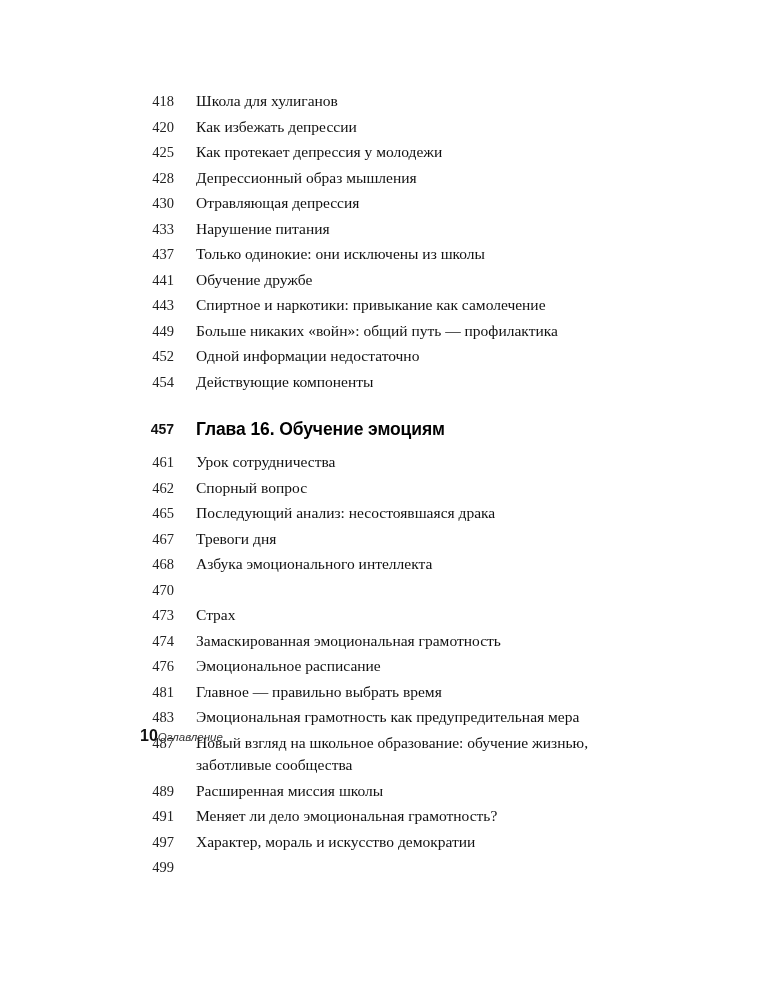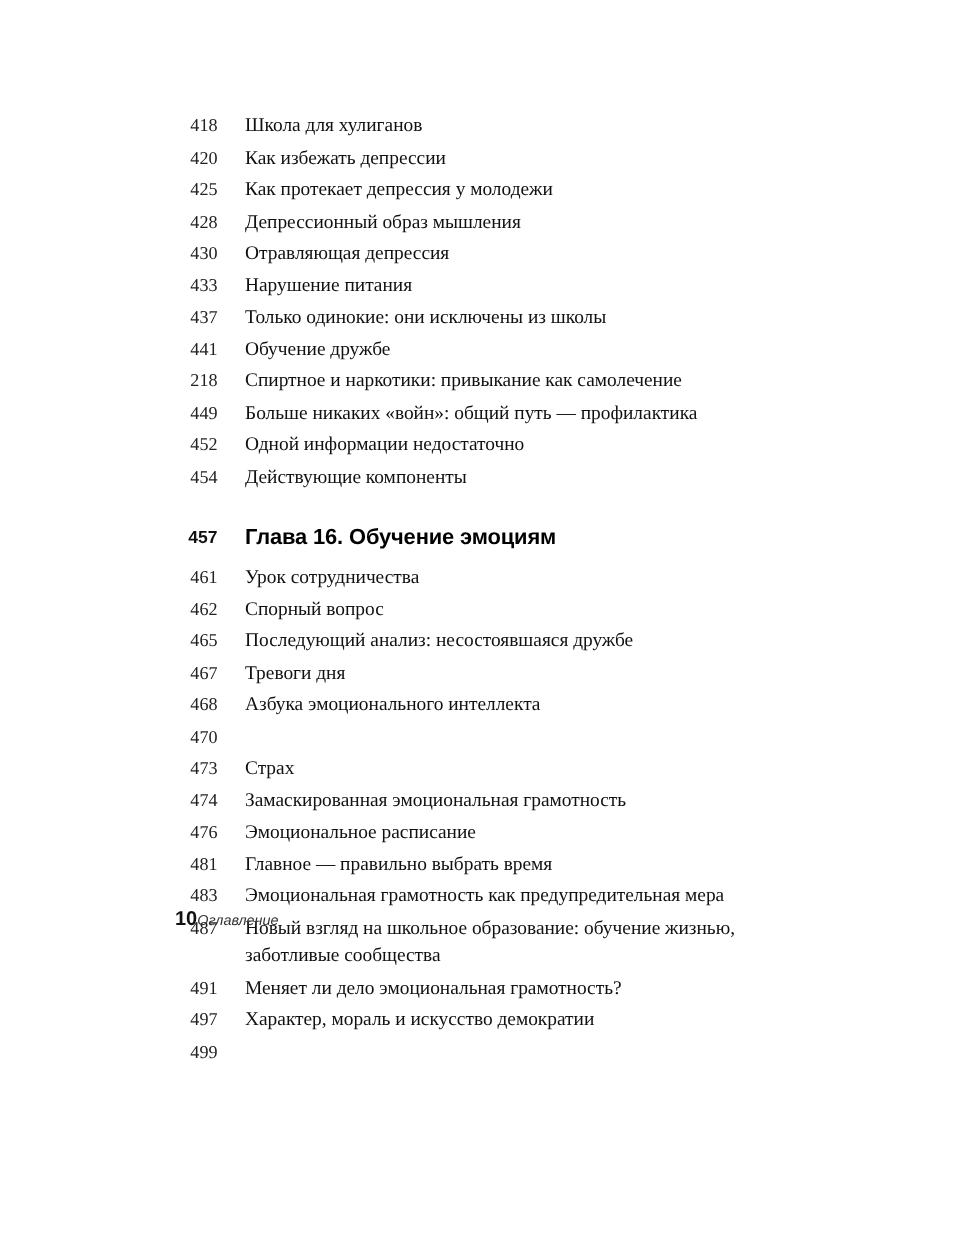--- a/index.html
+++ b/index.html
@@ -120,21 +120,21 @@
       </div>
       <div class="toc-entry">
         <div class="num">437</div>
         <div class="title">Только одинокие: они исключены из школы</div>
       </div>
       <div class="toc-entry">
         <div class="num">441</div>
         <div class="title">Обучение дружбе</div>
       </div>
       <div class="toc-entry">
-        <div class="num">218</div>
+        <div class="num">443</div>
         <div class="title">Спиртное и наркотики: привыкание как самолечение</div>
       </div>
       <div class="toc-entry">
         <div class="num">449</div>
         <div class="title">Больше никаких «войн»: общий путь — профилактика</div>
       </div>
       <div class="toc-entry">
         <div class="num">452</div>
         <div class="title">Одной информации недостаточно</div>
       </div>
@@ -149,21 +149,21 @@
       <div class="toc-entry">
         <div class="num">461</div>
         <div class="title">Урок сотрудничества</div>
       </div>
       <div class="toc-entry">
         <div class="num">462</div>
         <div class="title">Спорный вопрос</div>
       </div>
       <div class="toc-entry">
         <div class="num">465</div>
-        <div class="title">Последующий анализ: несостоявшаяся дружбе</div>
+        <div class="title">Последующий анализ: несостоявшаяся драка</div>
       </div>
       <div class="toc-entry">
         <div class="num">467</div>
         <div class="title">Тревоги дня</div>
       </div>
       <div class="toc-entry">
         <div class="num">468</div>
         <div class="title">Азбука эмоционального интеллекта</div>
       </div>
       <div class="toc-entry">
@@ -185,20 +185,24 @@
         <div class="num">481</div>
         <div class="title">Главное — правильно выбрать время</div>
       </div>
       <div class="toc-entry">
         <div class="num">483</div>
         <div class="title">Эмоциональная грамотность как предупредительная мера</div>
       </div>
       <div class="toc-entry">
         <div class="num">487</div>
         <div class="title">Новый взгляд на школьное образование: обучение жизнью, заботливые сообщества</div>
+      </div>
+      <div class="toc-entry">
+        <div class="num">489</div>
+        <div class="title">Расширенная миссия школы</div>
       </div>
       <div class="toc-entry">
         <div class="num">491</div>
         <div class="title">Меняет ли дело эмоциональная грамотность?</div>
       </div>
       <div class="toc-entry">
         <div class="num">497</div>
         <div class="title">Характер, мораль и искусство демократии</div>
       </div>
       <div class="toc-entry">

